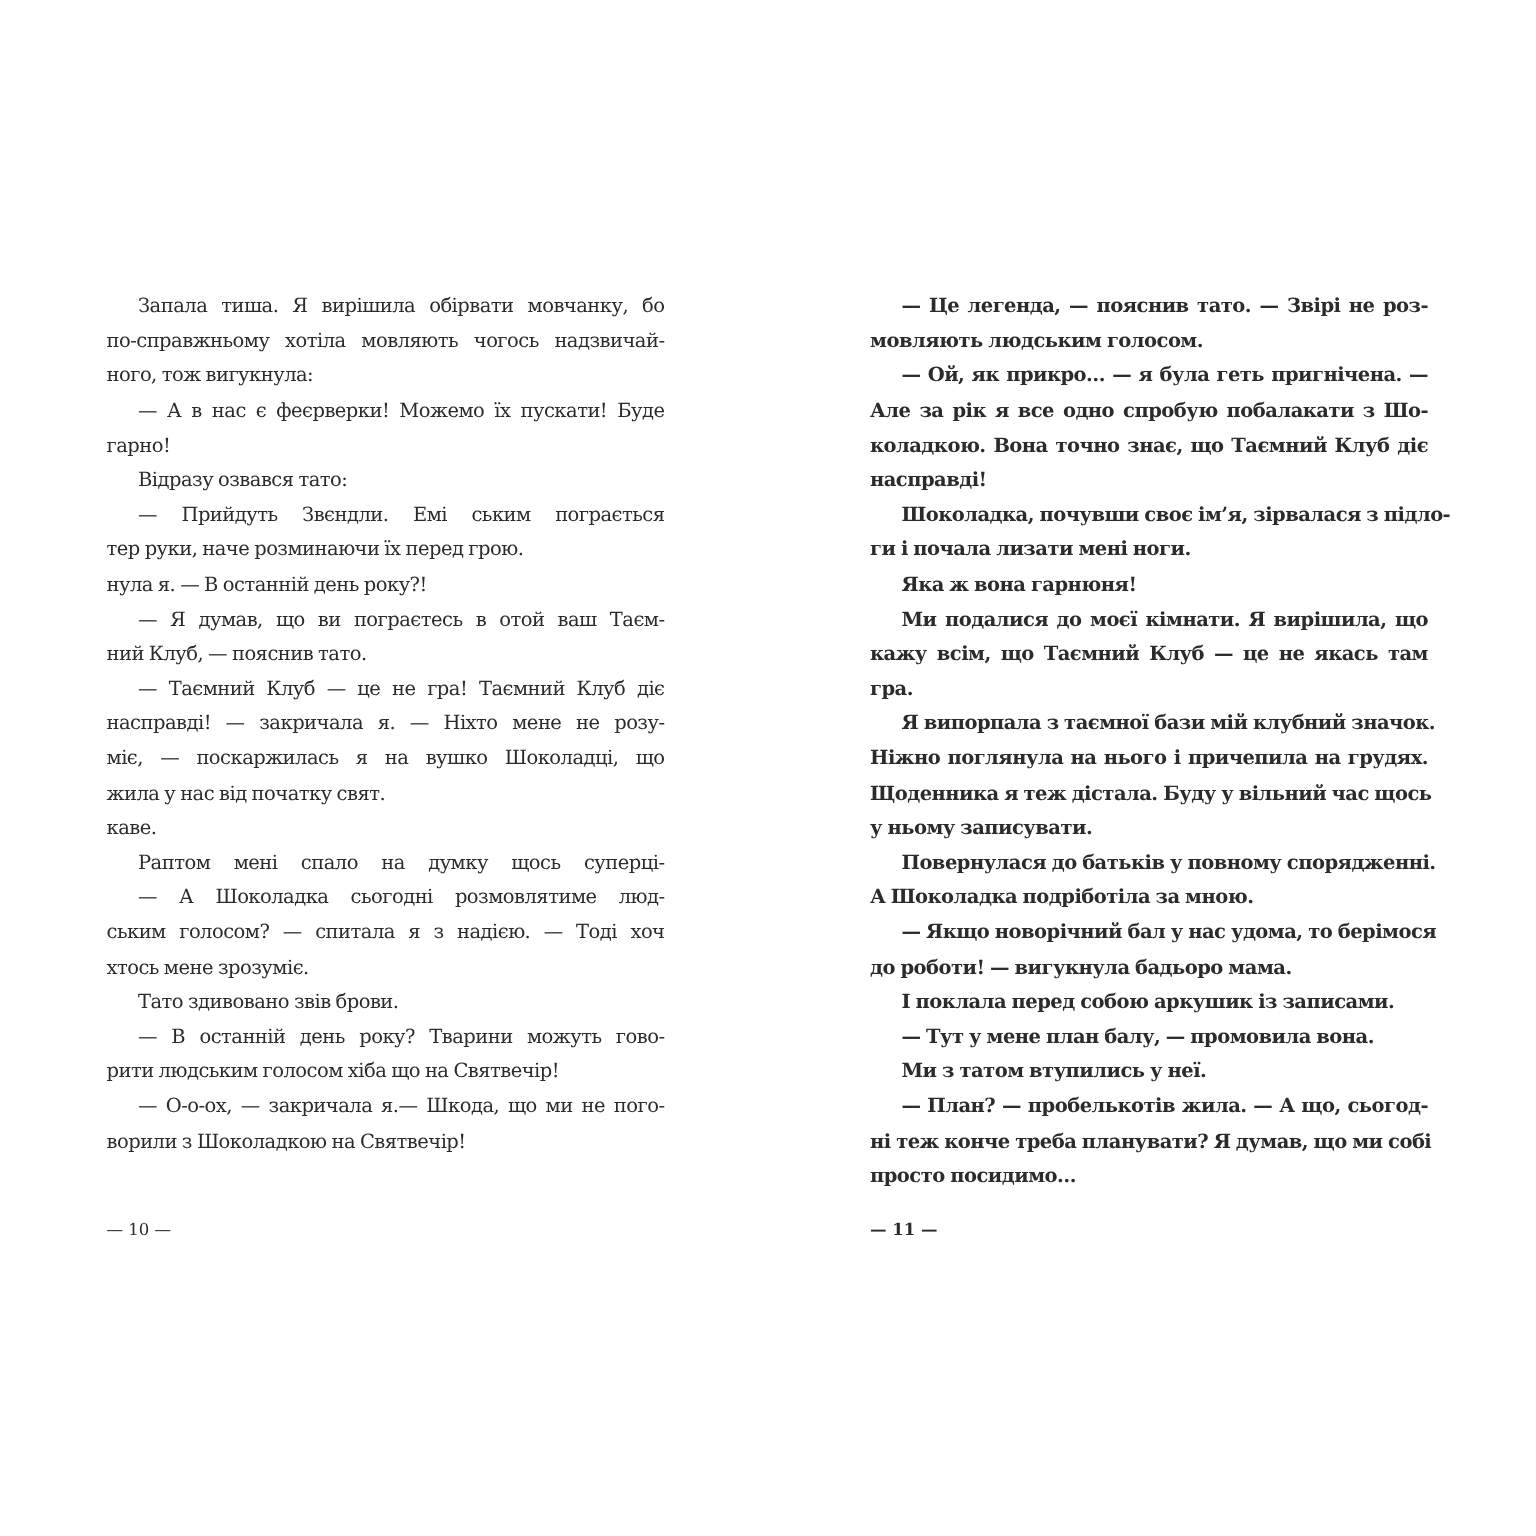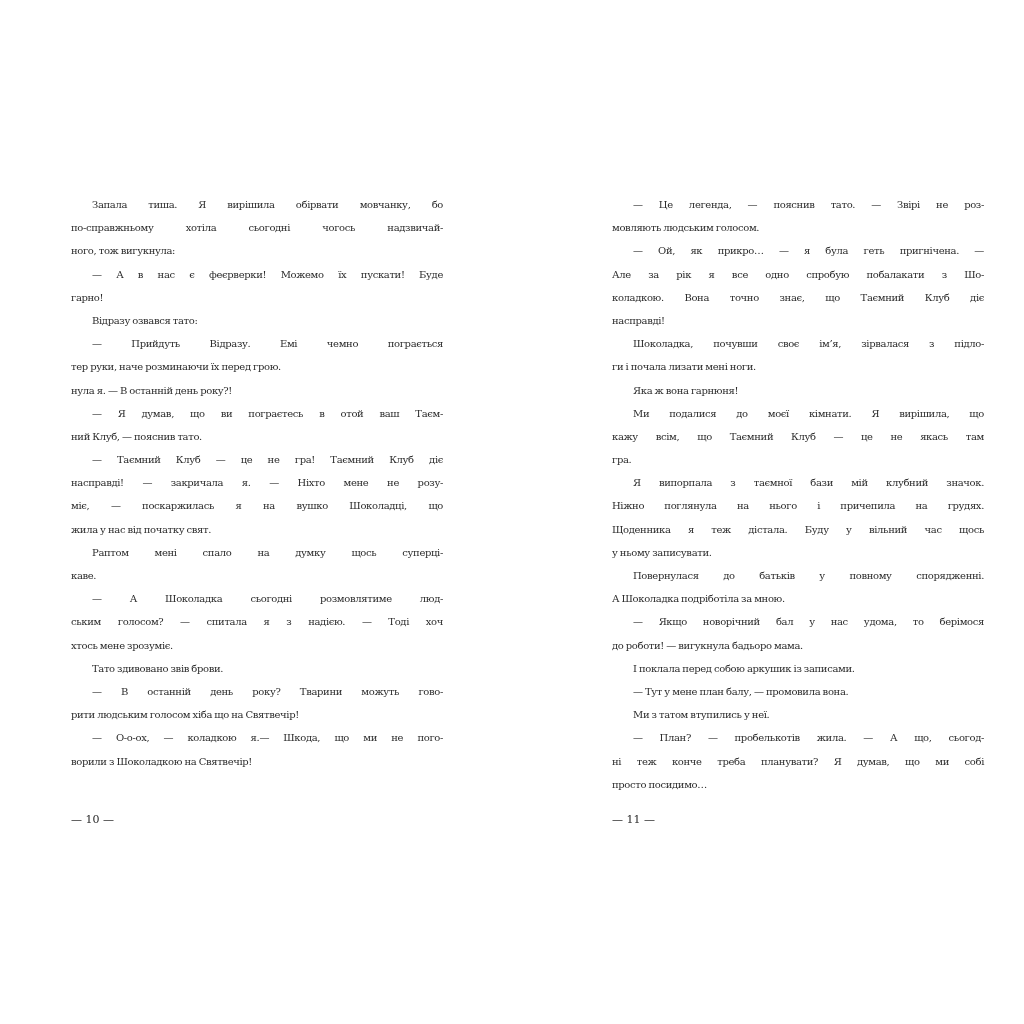--- a/index.html
+++ b/index.html
@@ -18,23 +18,23 @@
     .spread {
       position: absolute;
       inset: 0;
     }
     .page {
       position: absolute;
       top: 193px;
       width: 372px;
     }
     .page.left  { left: 71px; }
-    .page.right { left: 612px; }
+    .page.right { left: 580px; font-weight: bold; }
     .text-block {
-      font-size: 10px;
+      font-size: 13px;
       line-height: 23.2px;
       letter-spacing: -0.35px;
       word-spacing: -0.5px;
     }
     .line {
       display: block;
       white-space: nowrap;
       text-align: justify;
       text-align-last: justify;
       height: 23.2px;
@@ -53,43 +53,43 @@
     }
   </style>
 </head>
 <body>
 
 <div class="spread">
 
   <div class="page left">
     <div class="text-block">
         <span class="line indent">Запала тиша. Я вирішила обірвати мовчанку, бо</span>
-        <span class="line">по-справжньому хотіла сьогодні чогось надзвичай-</span>
+        <span class="line">по-справжньому хотіла мовляють чогось надзвичай-</span>
         <span class="line last">ного, тож вигукнула:</span>
         <span class="line indent">— А в нас є феєрверки! Можемо їх пускати! Буде</span>
         <span class="line last">гарно!</span>
         <span class="line indent last">Відразу озвався тато:</span>
-        <span class="line indent">— Прийдуть Відразу. Емі чемно пограється</span>
+        <span class="line indent">— Прийдуть Звєндли. Емі ським пограється</span>
         <span class="line last">тер руки, наче розминаючи їх перед грою.</span>
         <span class="line last">нула я. — В останній день року?!</span>
         <span class="line indent">— Я думав, що ви пограєтесь в отой ваш Таєм-</span>
         <span class="line last">ний Клуб, — пояснив тато.</span>
         <span class="line indent">— Таємний Клуб — це не гра! Таємний Клуб діє</span>
         <span class="line">насправді! — закричала я. — Ніхто мене не розу-</span>
         <span class="line">міє, — поскаржилась я на вушко Шоколадці, що</span>
         <span class="line last">жила у нас від початку свят.</span>
+        <span class="line last">каве.</span>
         <span class="line indent">Раптом мені спало на думку щось суперці-</span>
-        <span class="line last">каве.</span>
         <span class="line indent">— А Шоколадка сьогодні розмовлятиме люд-</span>
         <span class="line">ським голосом? — спитала я з надією. — Тоді хоч</span>
         <span class="line last">хтось мене зрозуміє.</span>
         <span class="line indent last">Тато здивовано звів брови.</span>
         <span class="line indent">— В останній день року? Тварини можуть гово-</span>
         <span class="line last">рити людським голосом хіба що на Святвечір!</span>
-        <span class="line indent">— О-о-ох, — коладкою я.— Шкода, що ми не пого-</span>
+        <span class="line indent">— О-о-ох, — закричала я.— Шкода, що ми не пого-</span>
         <span class="line last">ворили з Шоколадкою на Святвечір!</span>
       </div>
     <div class="page-number">— 10 —</div>
   </div>
 
   <div class="page right">
     <div class="text-block">
         <span class="line indent">— Це легенда, — пояснив тато. — Звірі не роз-</span>
         <span class="line last">мовляють людським голосом.</span>
         <span class="line indent">— Ой, як прикро… — я була геть пригнічена. —</span>

